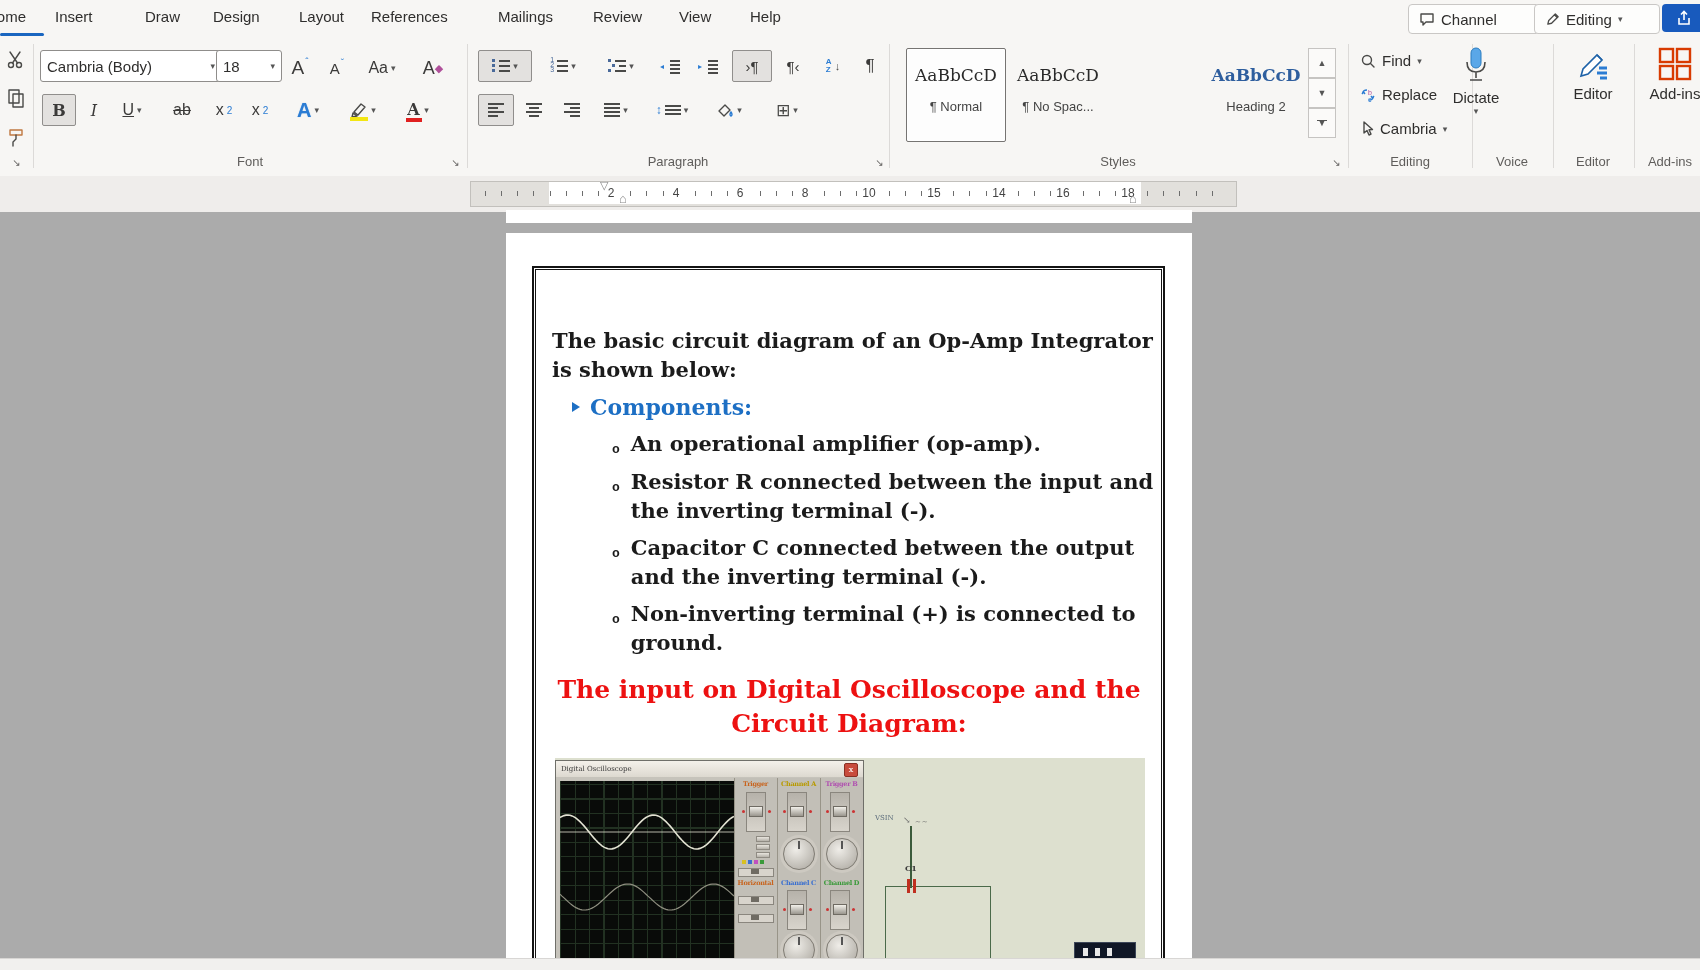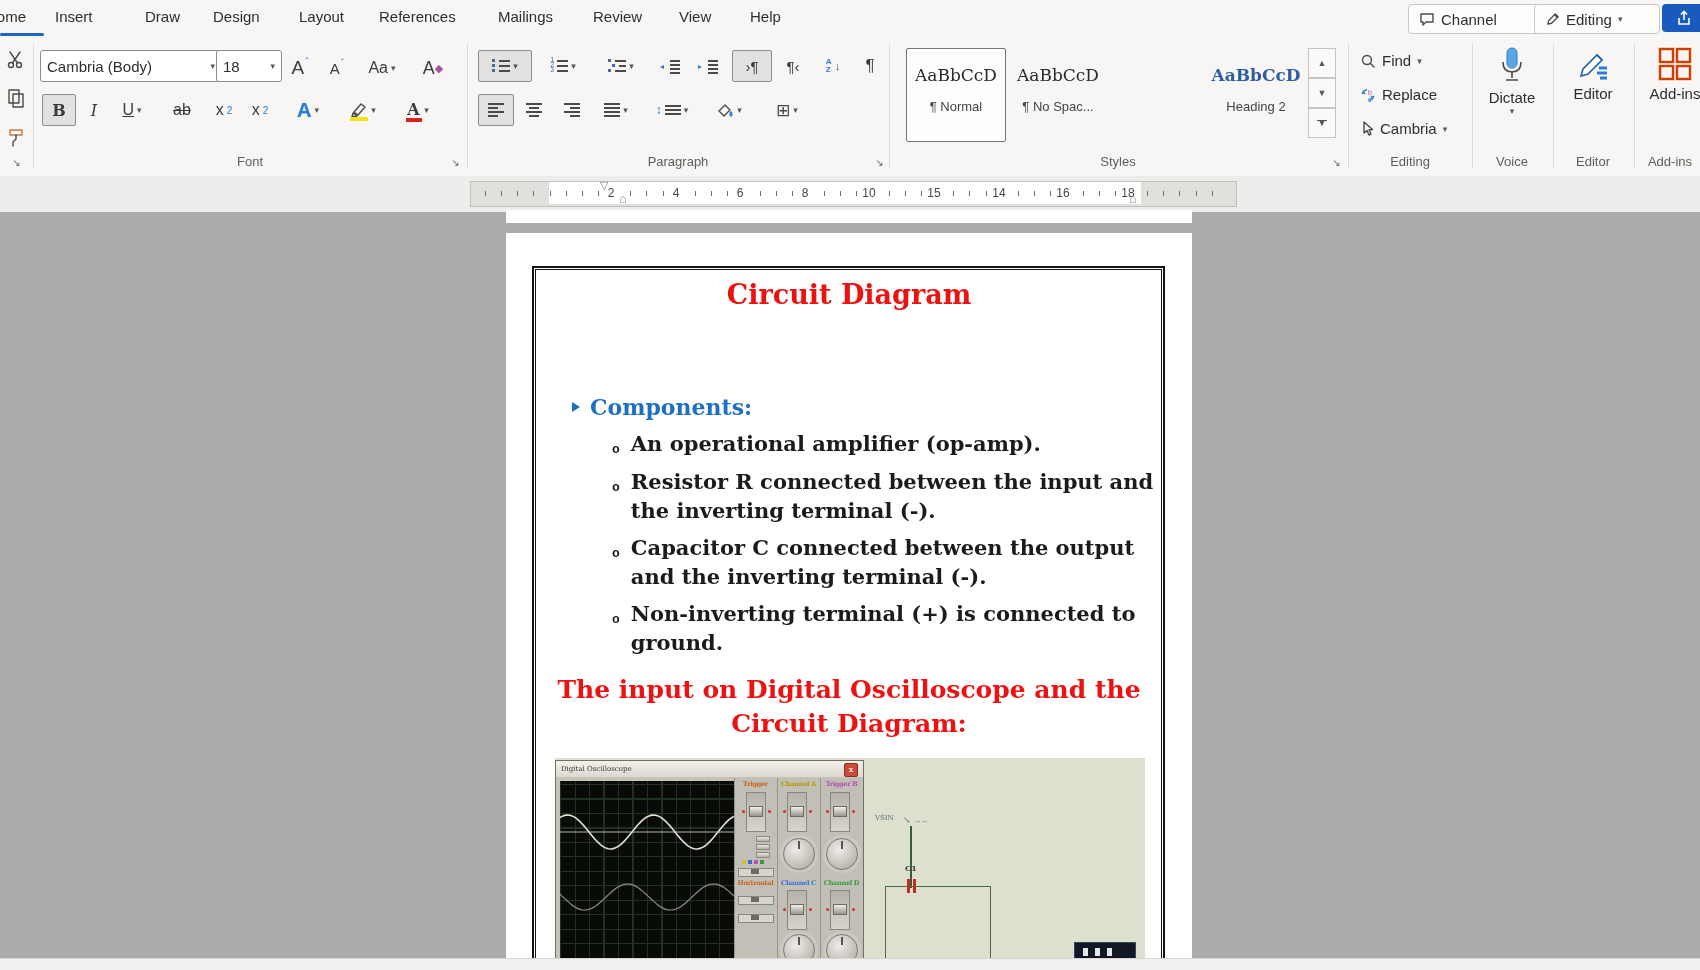--- a/index.html
+++ b/index.html
@@ -122,21 +122,21 @@
 <body>
 
 <div id="app">
 
   <div class="abs" id="menubar">
     <span class="menu-item" style="left:-14px">Home</span>
     <span class="menu-item" style="left:55px">Insert</span>
     <span class="menu-item" style="left:145px">Draw</span>
     <span class="menu-item" style="left:213px">Design</span>
     <span class="menu-item" style="left:299px">Layout</span>
-    <span class="menu-item" style="left:379px">References</span>
+    <span class="menu-item" style="left:371px">References</span>
     <span class="menu-item" style="left:498px">Mailings</span>
     <span class="menu-item" style="left:593px">Review</span>
     <span class="menu-item" style="left:679px">View</span>
     <span class="menu-item" style="left:750px">Help</span>
     <div class="abs" id="tab-underline"></div>
 
     <div class="tr-btn" style="left:1408px;width:110px">
       <svg class="mini" width="16" height="16" viewBox="0 0 16 16">
         <path d="M2 3 h12 v8 h-7 l-3 3 v-3 h-2 z"></path>
         </svg>
@@ -406,21 +406,21 @@
     </div>
     <div class="edit-row" style="top:84px">
       <svg class="mini" width="14" height="16" viewBox="0 0 14 16">
         <path d="M4 1 L4 12 L7 9.5 L9 14 L11 13 L9 8.8 L12.5 8.5 Z"></path>
         </svg>
       <span>Cambria</span>
       <span class="carr">▾</span>
     </div>
     <span class="glabel" style="left:1310px;width:200px">Editing</span>
 
-    <div class="bigcmd" style="left:1476px;top:10px;width:72px">
+    <div class="bigcmd" style="left:1440px;top:10px;width:72px">
       <svg width="26" height="40" viewBox="0 0 26 40">
         <rect x="8" y="2" width="10" height="20" rx="5" style="fill:#5aa7e8;stroke:#2b7cc0;stroke-width:1"></rect>
         <path d="M4 16 q0 10 9 10 q9 0 9-10 M13 26 v6 M7 34 h12" style="fill:none;stroke:#4a4a48;stroke-width:1.6"></path>
         </svg>
       <div>Dictate</div>
       <div class="carr">▾</div>
     </div>
     <span class="glabel" style="left:1412px;width:200px">Voice</span>
 
     <div class="bigcmd" style="left:1558px;top:12px;width:70px">
@@ -464,21 +464,21 @@
     </div>
   </div>
 
   <div class="abs" id="canvas">
     <div class="abs" id="prevpage"></div>
     <div class="abs" id="page">
       <div id="borderbox">
           <div class="inner"></div>
         </div>
 
-      <div class="doc-title">Circuit Diagram</div>
+      <div class="doc-intro">The basic circuit diagram of an Op-Amp Integrator is shown below:</div>
 
       <div class="doc-comp">
         <span class="tri"></span>
         <span>Components:</span>
       </div>
 
       <div class="bullet-row" style="top:196px">
         <span class="mk">o</span>
         <span class="tx">An operational amplifier (op-amp).</span>
       </div>

